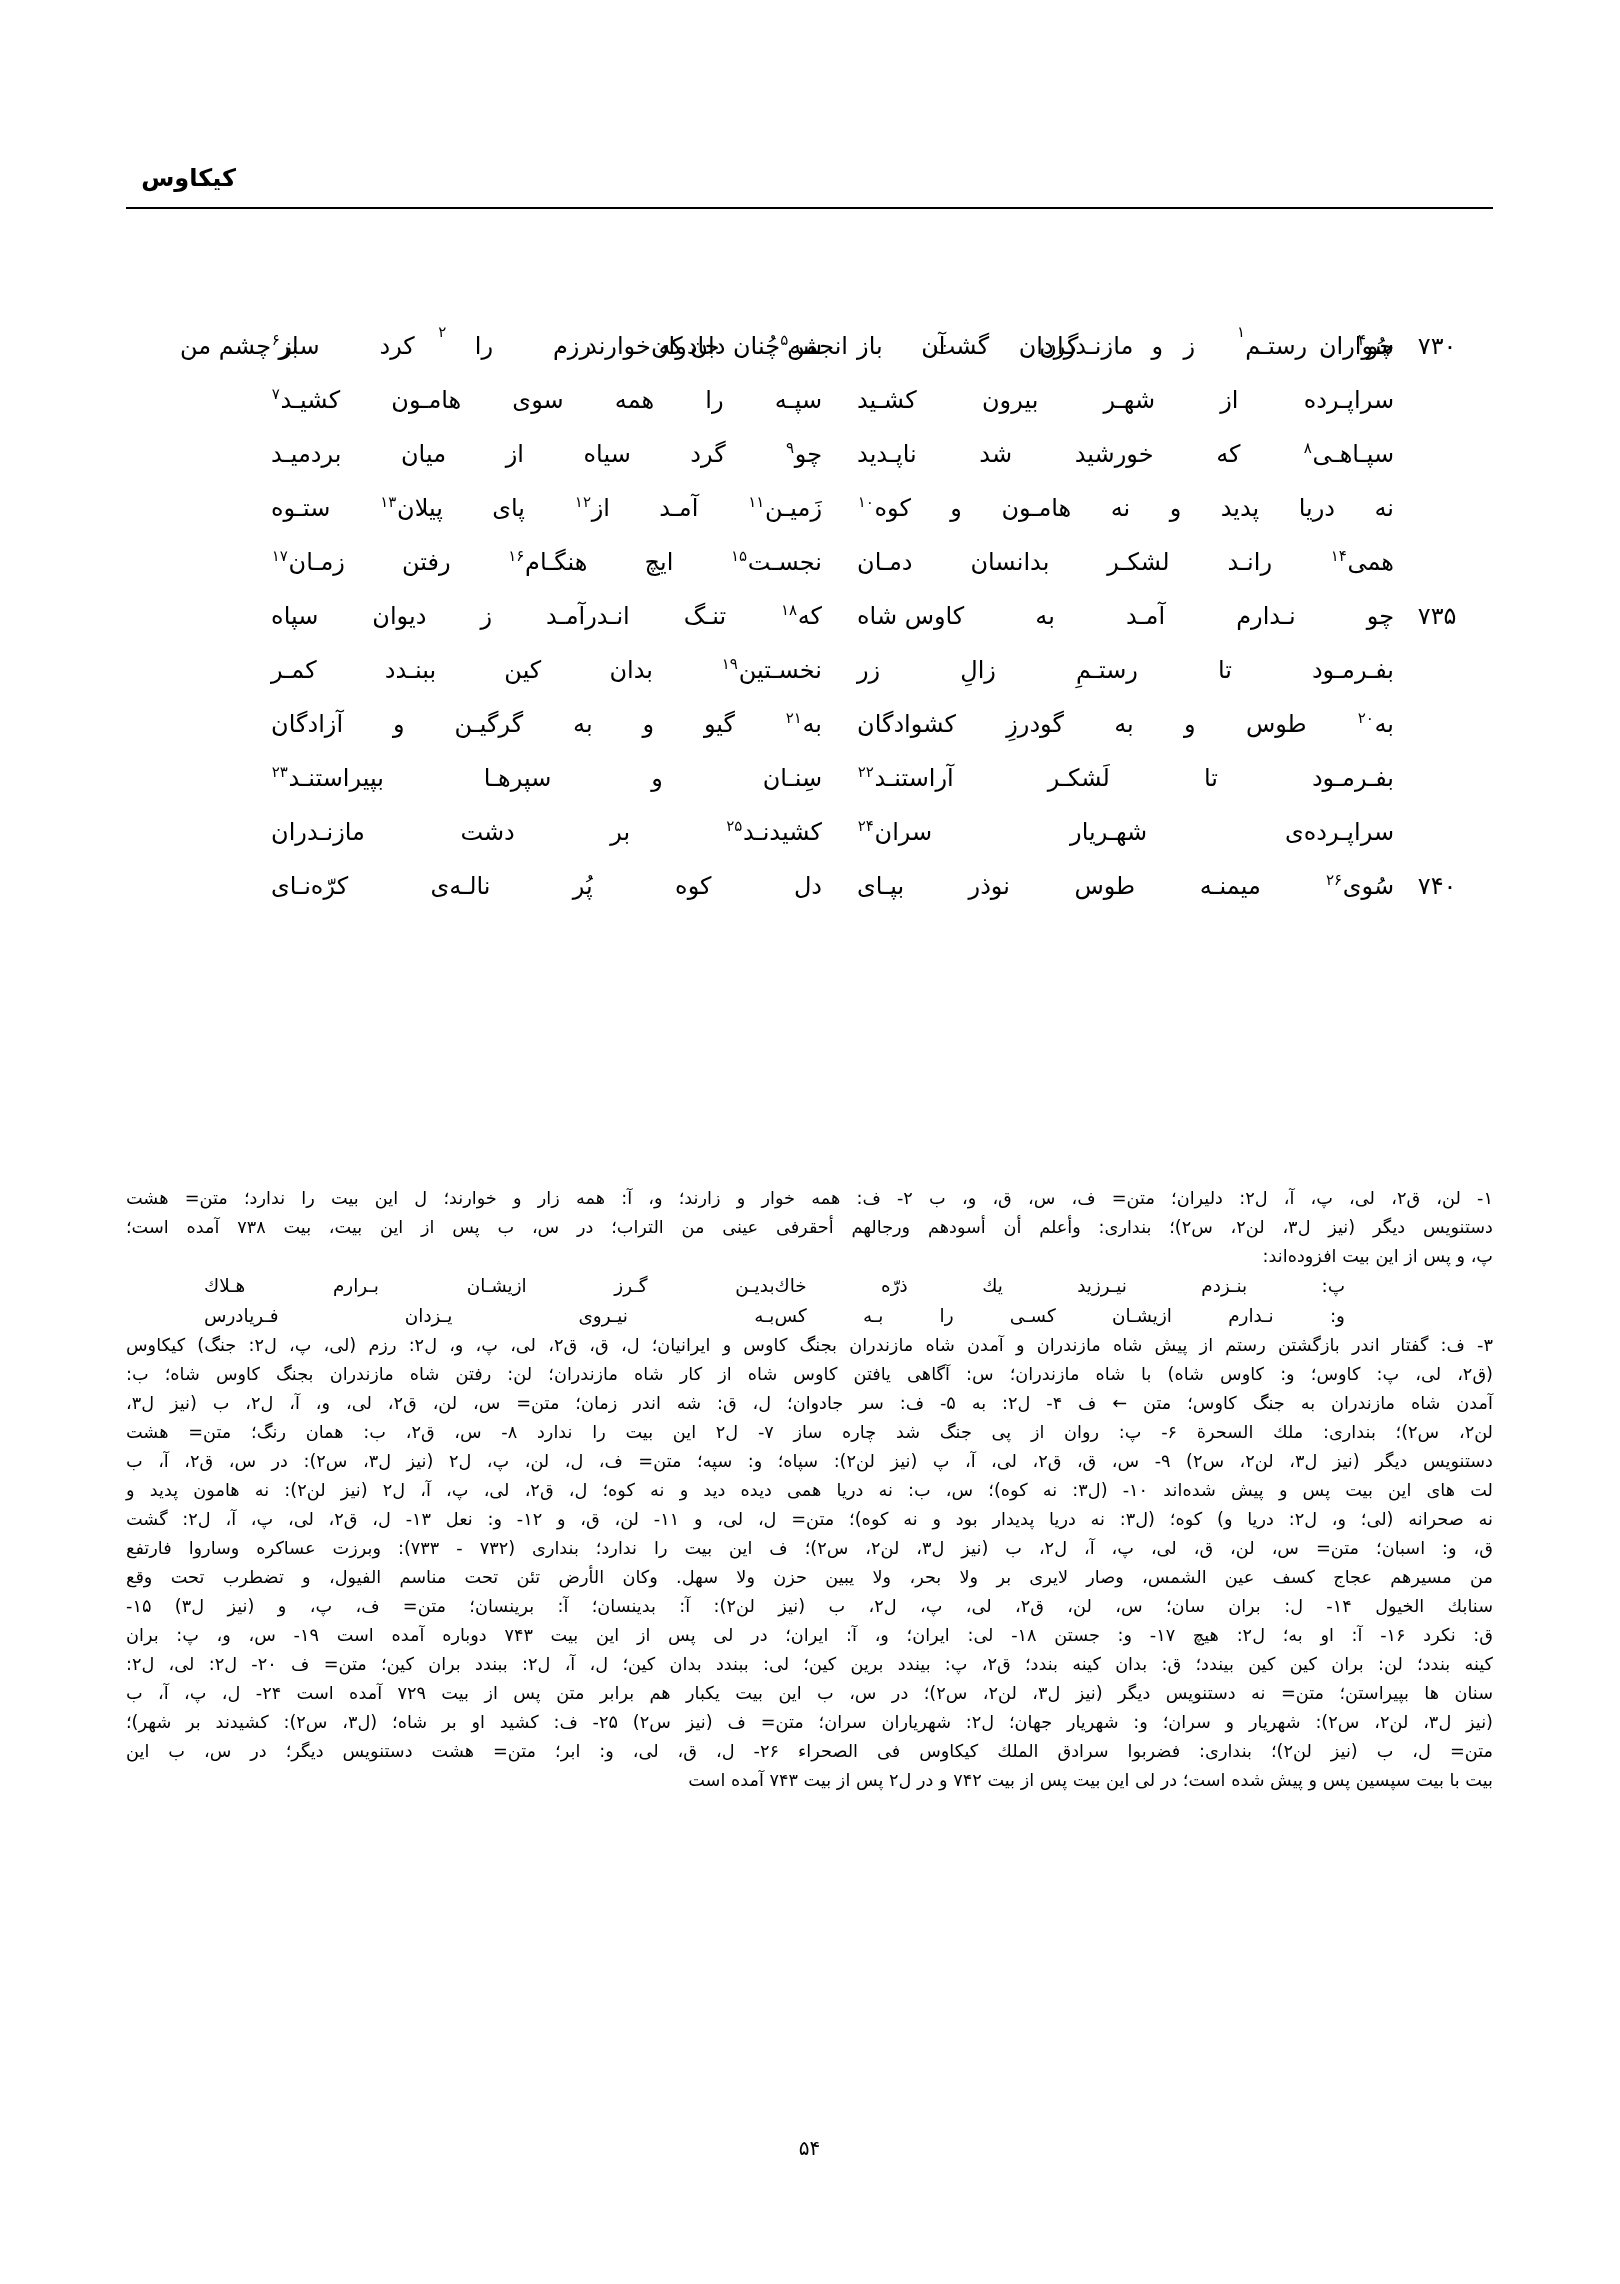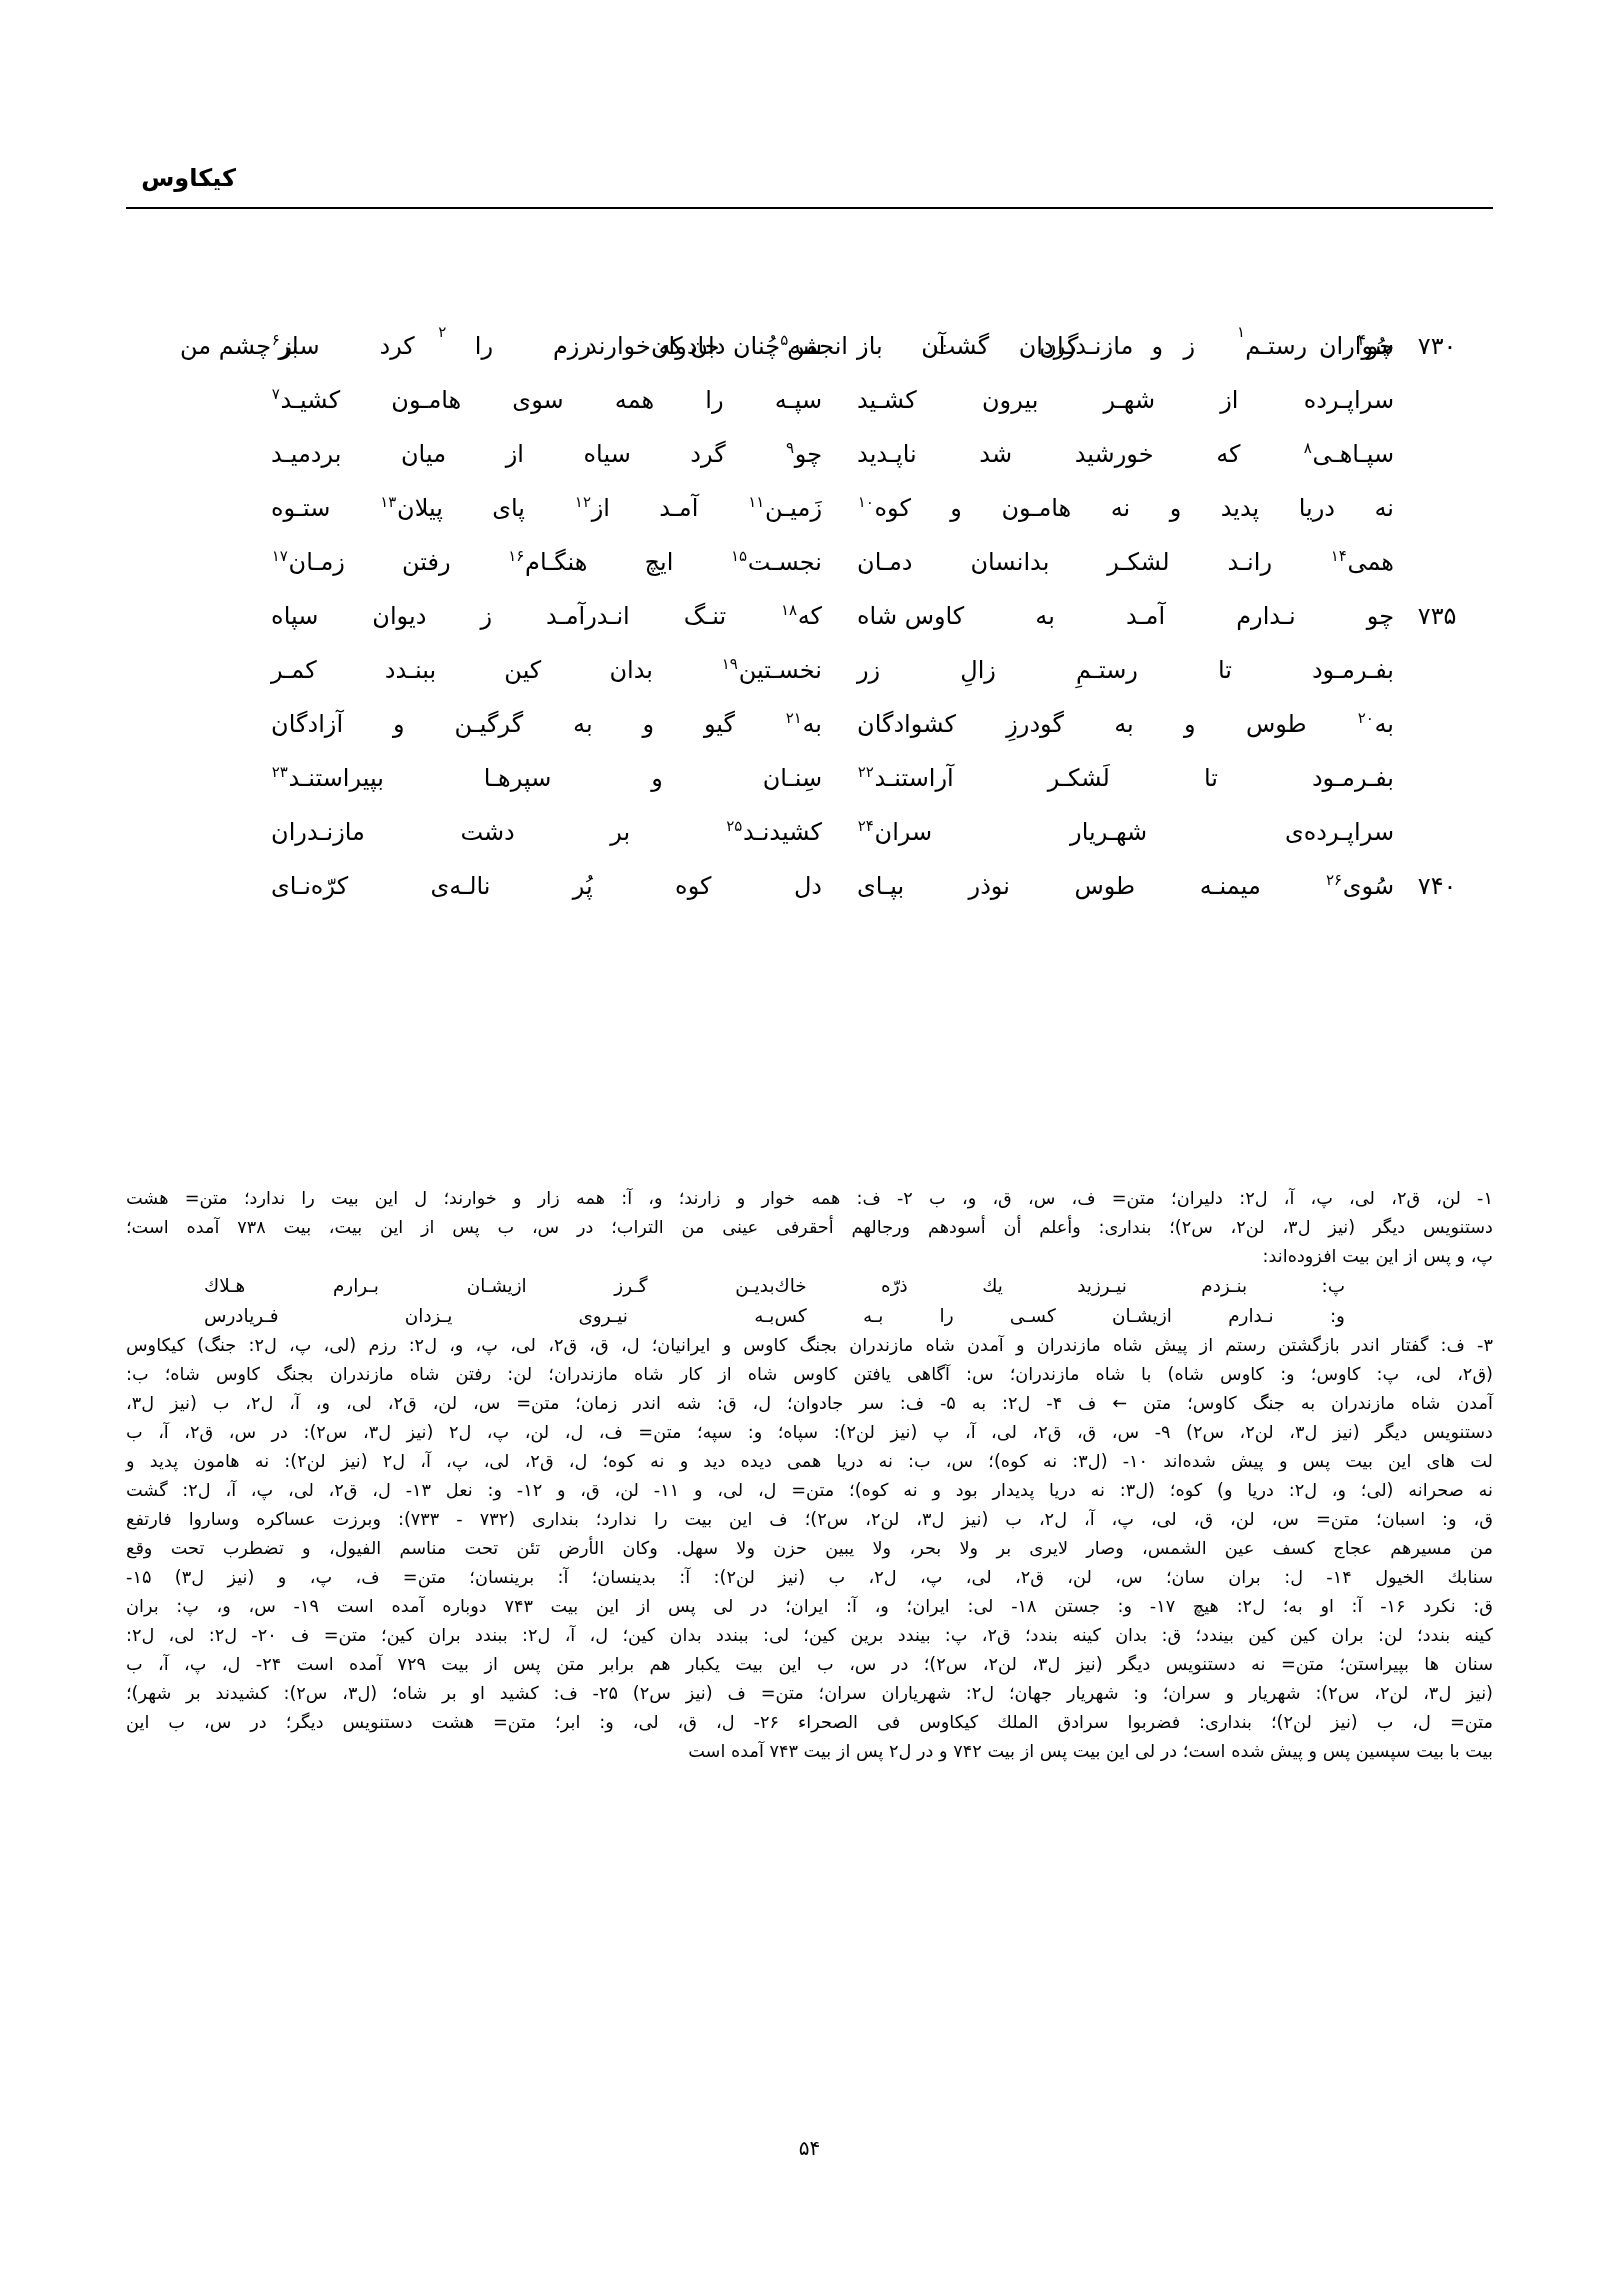--- a/index.html
+++ b/index.html
@@ -420,20 +420,21 @@
         <div class="av-b">
           <span>بـه</span>
           <span>نیـروی</span>
           <span>یـزدان</span>
           <span>فـریادرس</span>
         </div>
       </div>
       <div class="app-line">۳- ف: گفتار اندر بازگشتن رستم از پیش شاه مازندران و آمدن شاه مازندران بجنگ کاوس و ایرانیان؛ ل، ق، ق۲، لی، پ، و، ل۲: رزم (لی، پ، ل۲: جنگ) کیکاوس</div>
       <div class="app-line">(ق۲، لی، پ: کاوس؛ و: کاوس شاه) با شاه مازندران؛ س: آگاهی یافتن کاوس شاه از کار شاه مازندران؛ لن: رفتن شاه مازندران بجنگ کاوس شاه؛ ب:</div>
       <div class="app-line">آمدن شاه مازندران به جنگ کاوس؛ متن ← ف   ۴- ل۲: به   ۵- ف: سر جادوان؛ ل، ق: شه اندر زمان؛ متن= س، لن، ق۲، لی، و، آ، ل۲، ب (نیز ل۳،</div>
+      <div class="app-line">لن۲، س۲)؛ بنداری: ملك السحرة   ۶- پ: روان از پی جنگ شد چاره ساز   ۷- ل۲ این بیت را ندارد   ۸- س، ق۲، ب: همان رنگ؛ متن= هشت</div>
       <div class="app-line">دستنویس دیگر (نیز ل۳، لن۲، س۲)   ۹- س، ق، ق۲، لی، آ، پ (نیز لن۲): سپاه؛ و: سپه؛ متن= ف، ل، لن، پ، ل۲ (نیز ل۳، س۲): در س، ق۲، آ، ب</div>
       <div class="app-line">لت های این بیت پس و پیش شده‌اند   ۱۰- (ل۳: نه کوه)؛ س، ب: نه دریا همی دیده دید و نه کوه؛ ل، ق۲، لی، پ، آ، ل۲ (نیز لن۲): نه هامون پدید و</div>
       <div class="app-line">نه صحرانه (لی؛ و، ل۲: دریا و) کوه؛ (ل۳: نه دریا پدیدار بود و نه کوه)؛ متن= ل، لی، و   ۱۱- لن، ق، و   ۱۲- و: نعل   ۱۳- ل، ق۲، لی، پ، آ، ل۲: گشت</div>
       <div class="app-line">ق، و: اسبان؛ متن= س، لن، ق، لی، پ، آ، ل۲، ب (نیز ل۳، لن۲، س۲)؛ ف این بیت را ندارد؛ بنداری (۷۳۲ - ۷۳۳): وبرزت عساکره وساروا فارتفع</div>
       <div class="app-line">من مسیرهم عجاج کسف عین الشمس، وصار لایری بر ولا بحر، ولا یبین حزن ولا سهل. وکان الأرض تئن تحت مناسم الفیول، و تضطرب تحت وقع</div>
       <div class="app-line">سنابك الخیول   ۱۴- ل: بران سان؛ س، لن، ق۲، لی، پ، ل۲، ب (نیز لن۲): آ: بدینسان؛ آ: برینسان؛ متن= ف، پ، و (نیز ل۳)   ۱۵-</div>
       <div class="app-line">ق: نکرد   ۱۶- آ: او به؛ ل۲: هیچ   ۱۷- و: جستن   ۱۸- لی: ایران؛ و، آ: ایران؛ در لی پس از این بیت ۷۴۳ دوباره آمده است   ۱۹- س، و، پ: بران</div>
       <div class="app-line">کینه بندد؛ لن: بران کین کین بیندد؛ ق: بدان کینه بندد؛ ق۲، پ: بیندد برین کین؛ لی: ببندد بدان کین؛ ل، آ، ل۲: ببندد بران کین؛ متن= ف   ۲۰- ل۲: لی، ل۲:</div>
       <div class="app-line">سنان ها بپیراستن؛ متن= نه دستنویس دیگر (نیز ل۳، لن۲، س۲)؛ در س، ب این بیت یکبار هم برابر متن پس از بیت ۷۲۹ آمده است   ۲۴- ل، پ، آ، ب</div>
       <div class="app-line">(نیز ل۳، لن۲، س۲): شهریار و سران؛ و: شهریار جهان؛ ل۲: شهریاران سران؛ متن= ف (نیز س۲)   ۲۵- ف: کشید او بر شاه؛ (ل۳، س۲): کشیدند بر شهر)؛</div>

